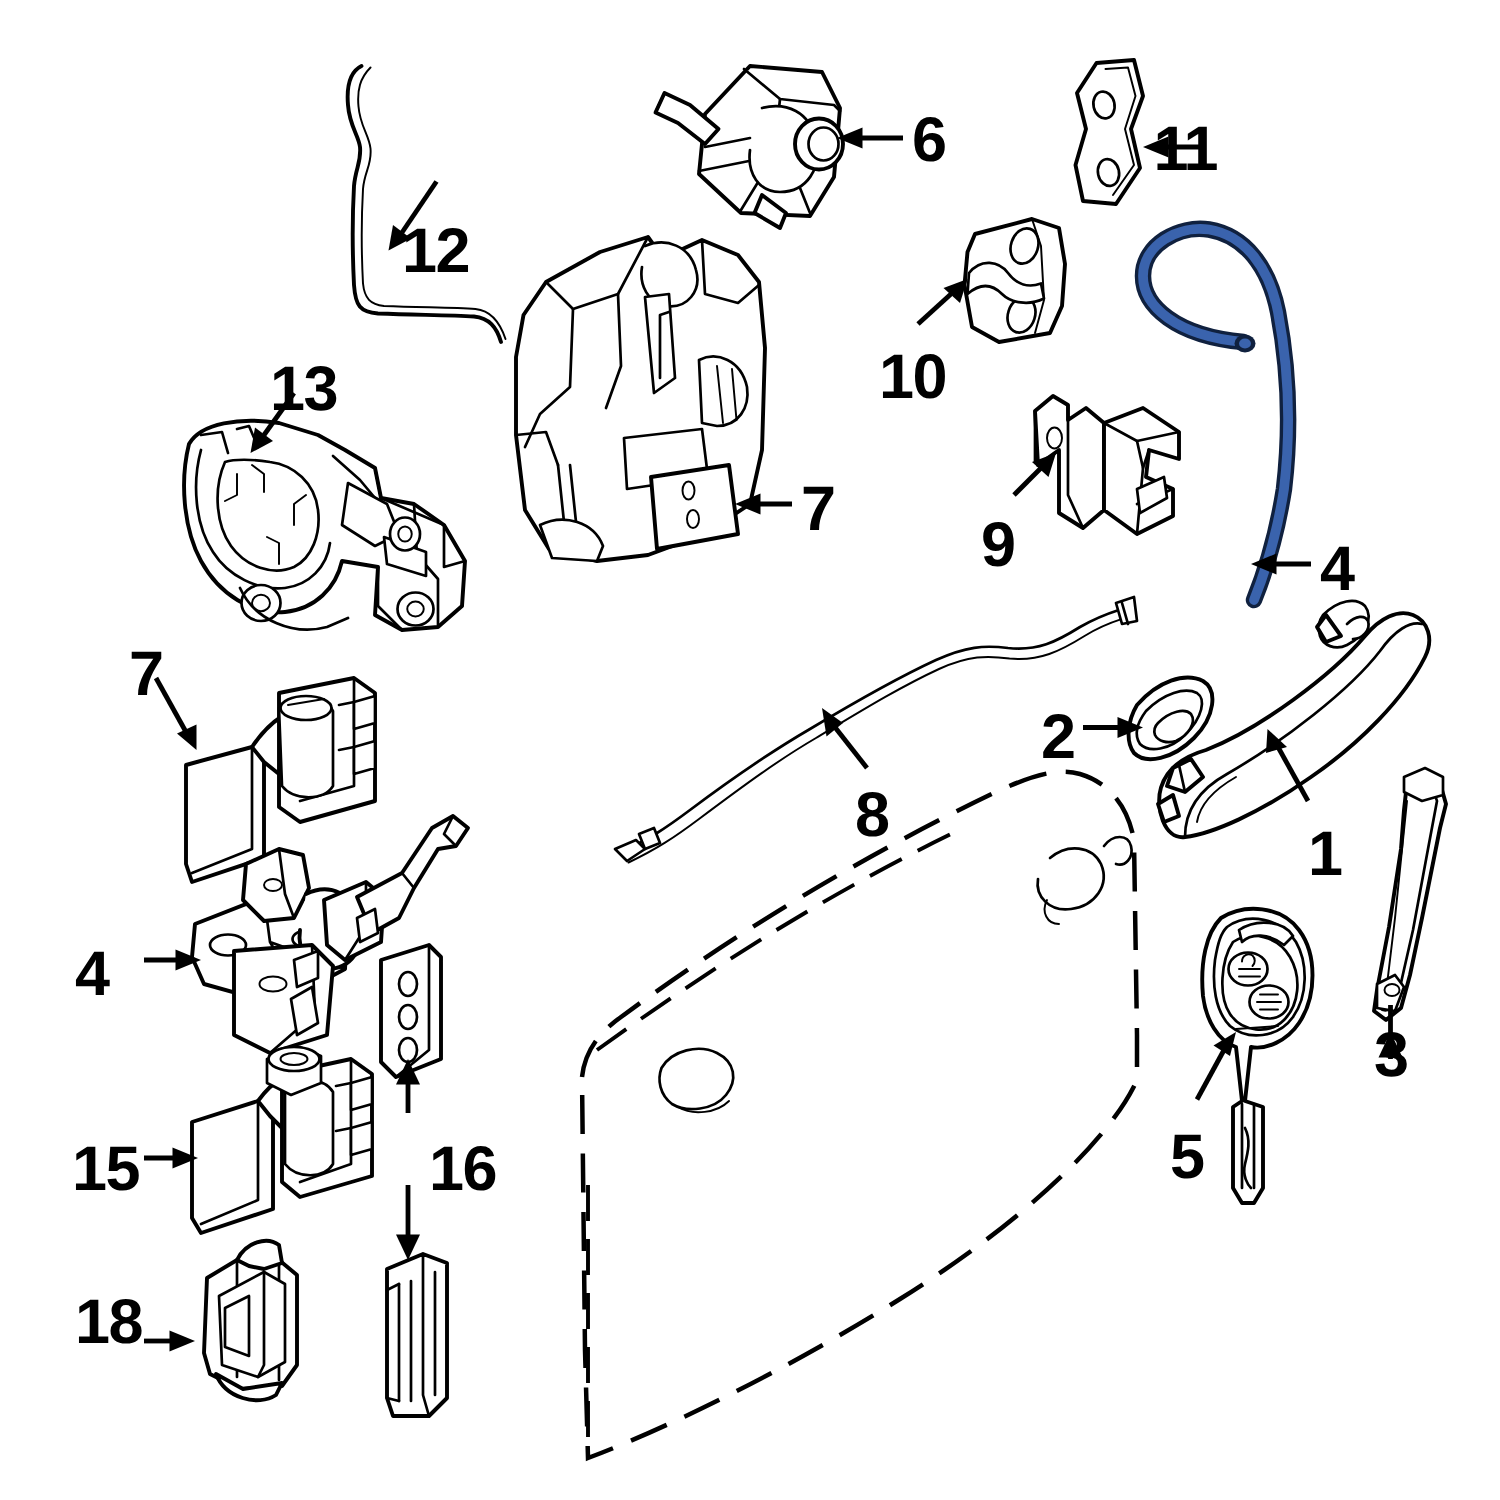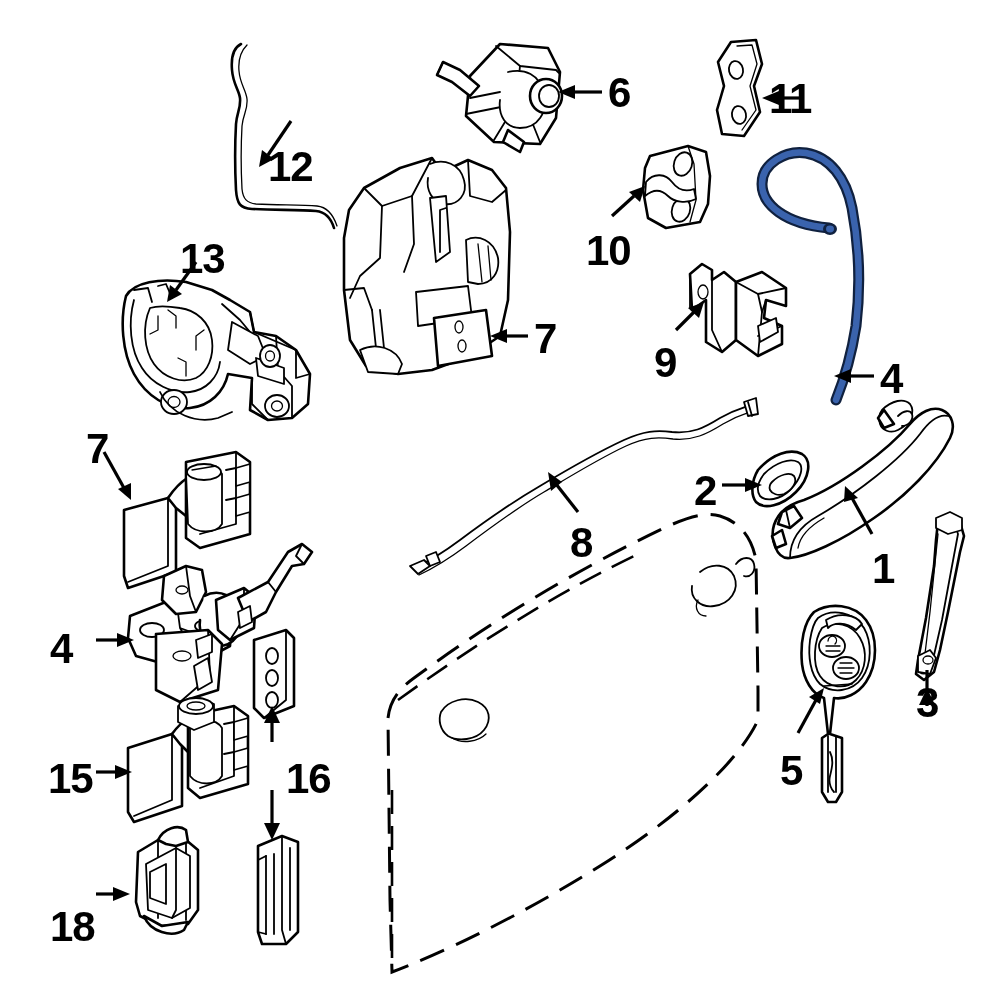--- a/index.html
+++ b/index.html
@@ -454,15 +454,15 @@
 <div class="callout" style="left:570px;top:522px;">8</div>
 <div class="callout" style="left:654px;top:342px;">9</div>
 <div class="callout" style="left:586px;top:230px;">10</div>
 <div class="callout" style="left:769px;top:78px;">11</div>
 <div class="callout" style="left:268px;top:98px;margin-top:48px;">12</div>
 <div class="callout" style="left:180px;top:238px;">13</div>
 <div class="callout" style="left:86px;top:428px;">7</div>
 <div class="callout" style="left:48px;top:758px;">15</div>
 <div class="callout" style="left:258px;top:758px;margin-left:28px;">16</div>
 <div class="callout" style="left:50px;top:628px;">4</div>
-<div class="callout" style="left:50px;top:906px;">18</div>
+<div class="callout" style="left:50px;top:860px;">18</div>
 
 </div>
 
 </body></html>

